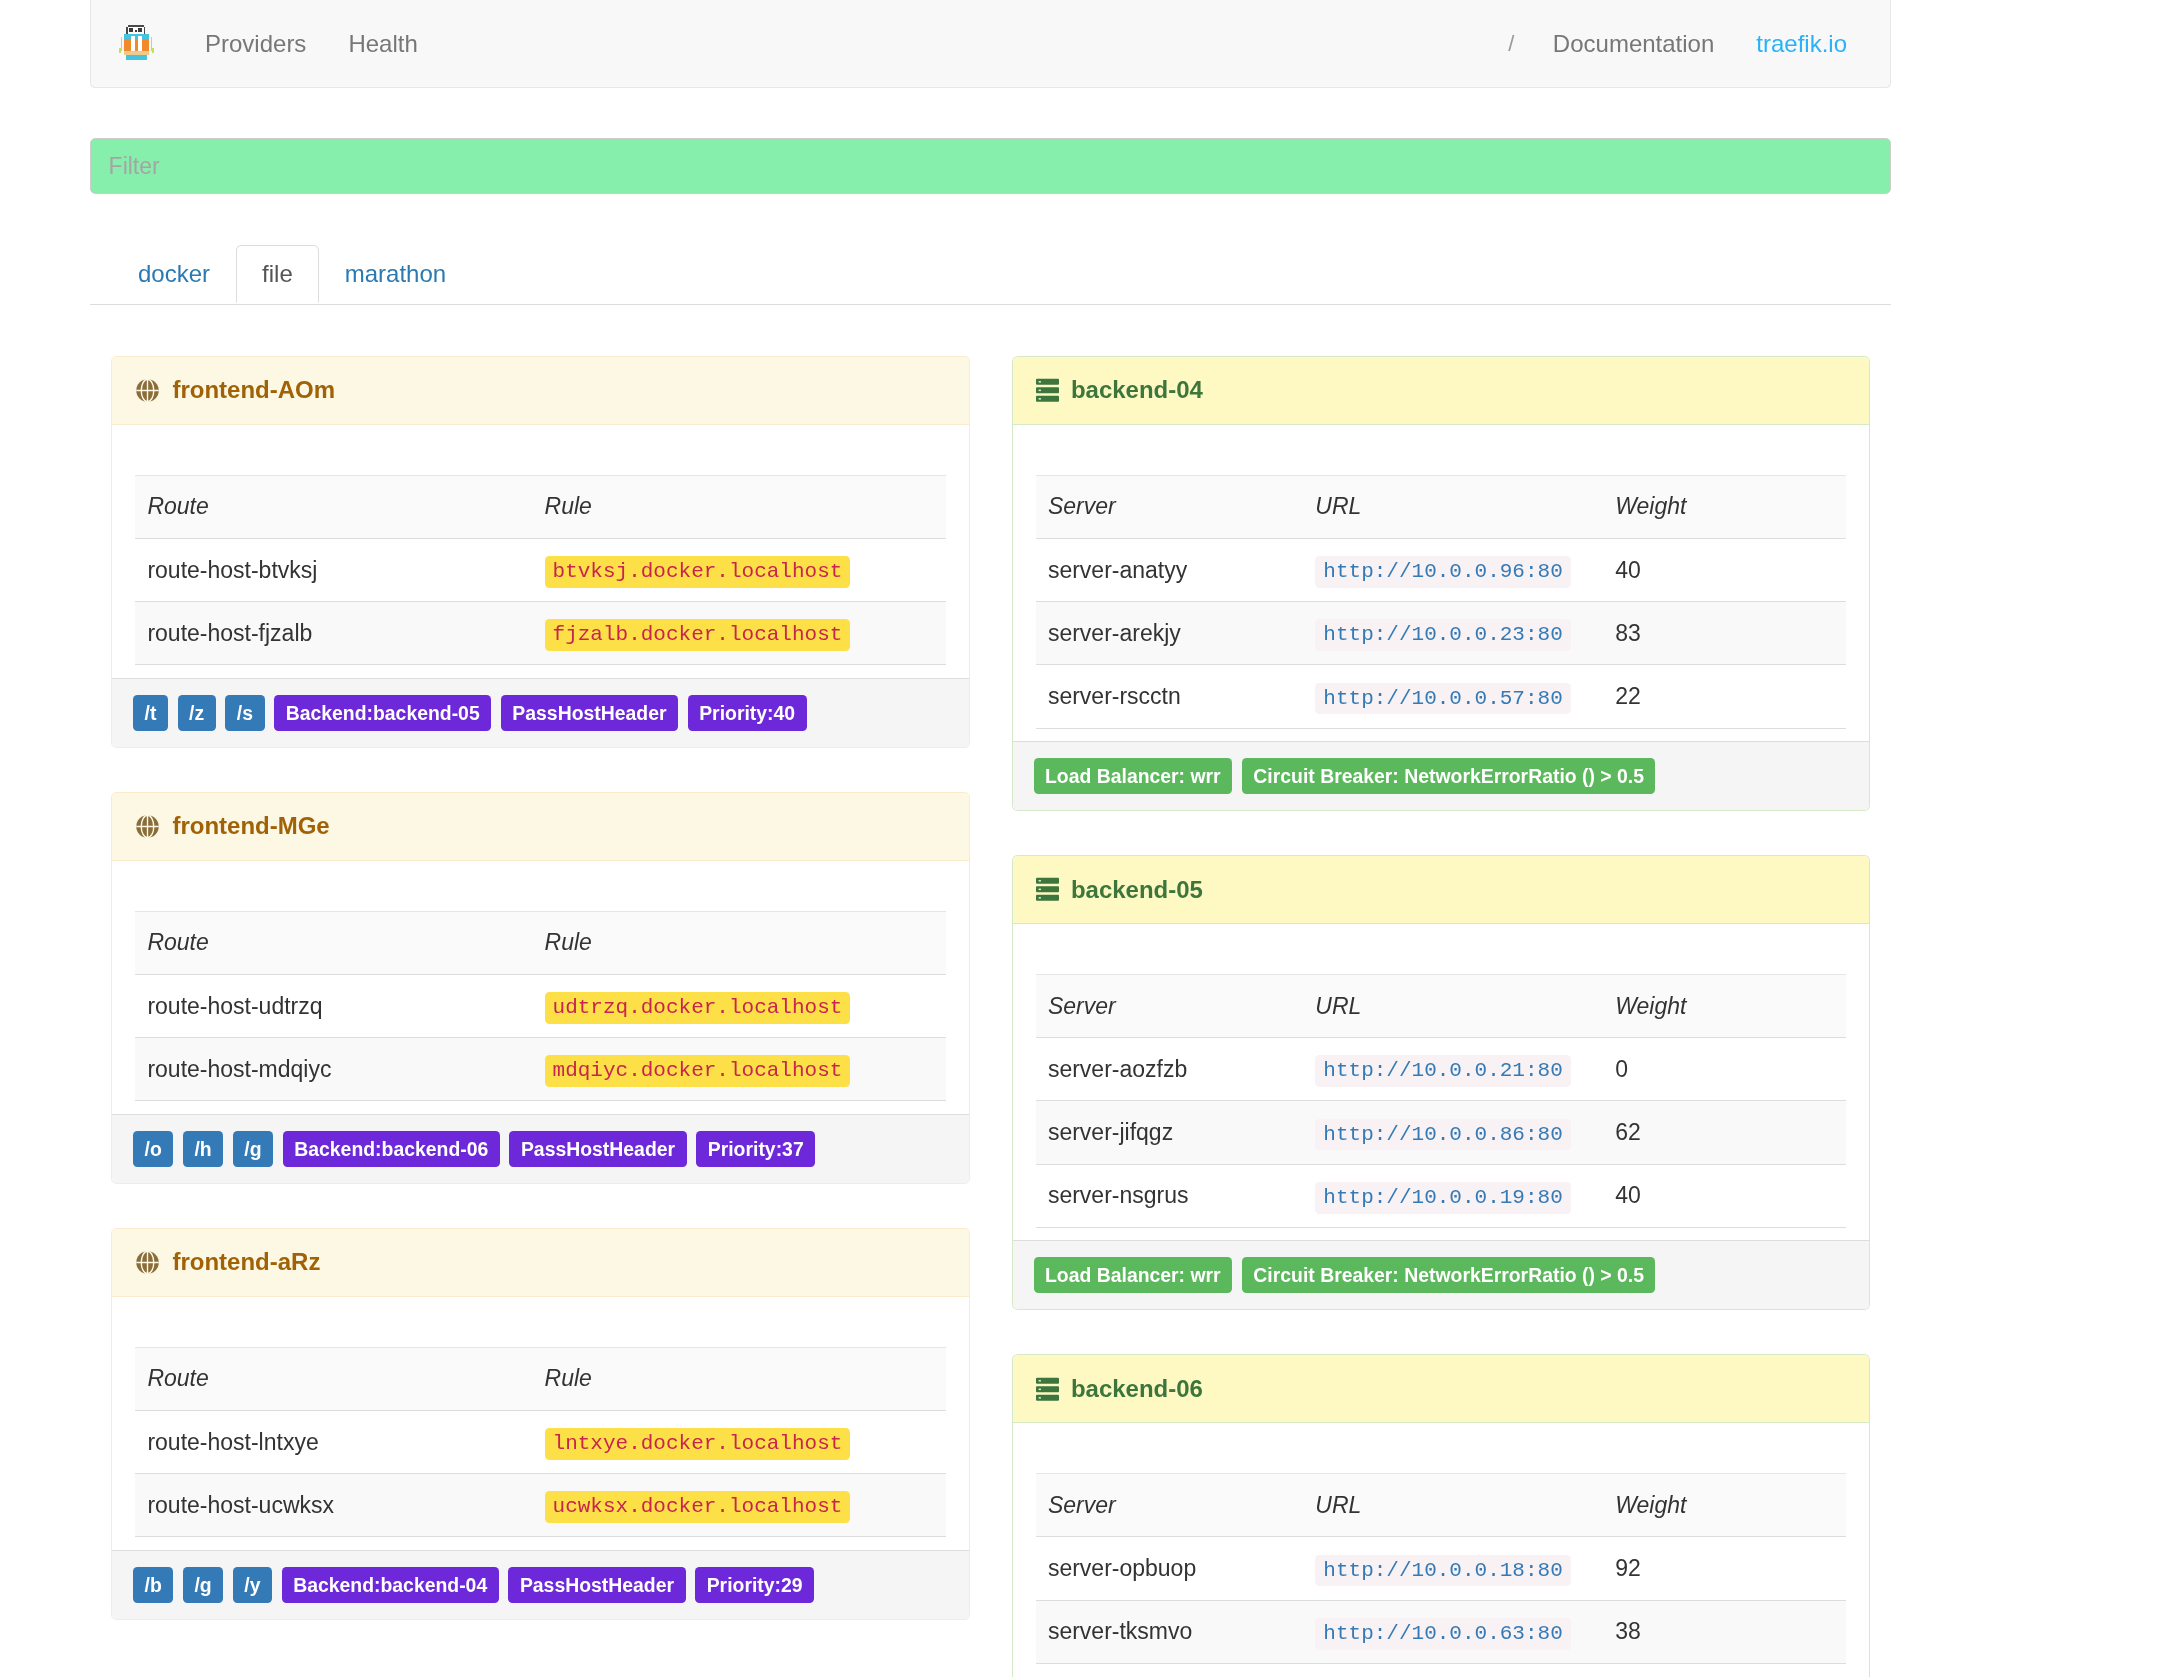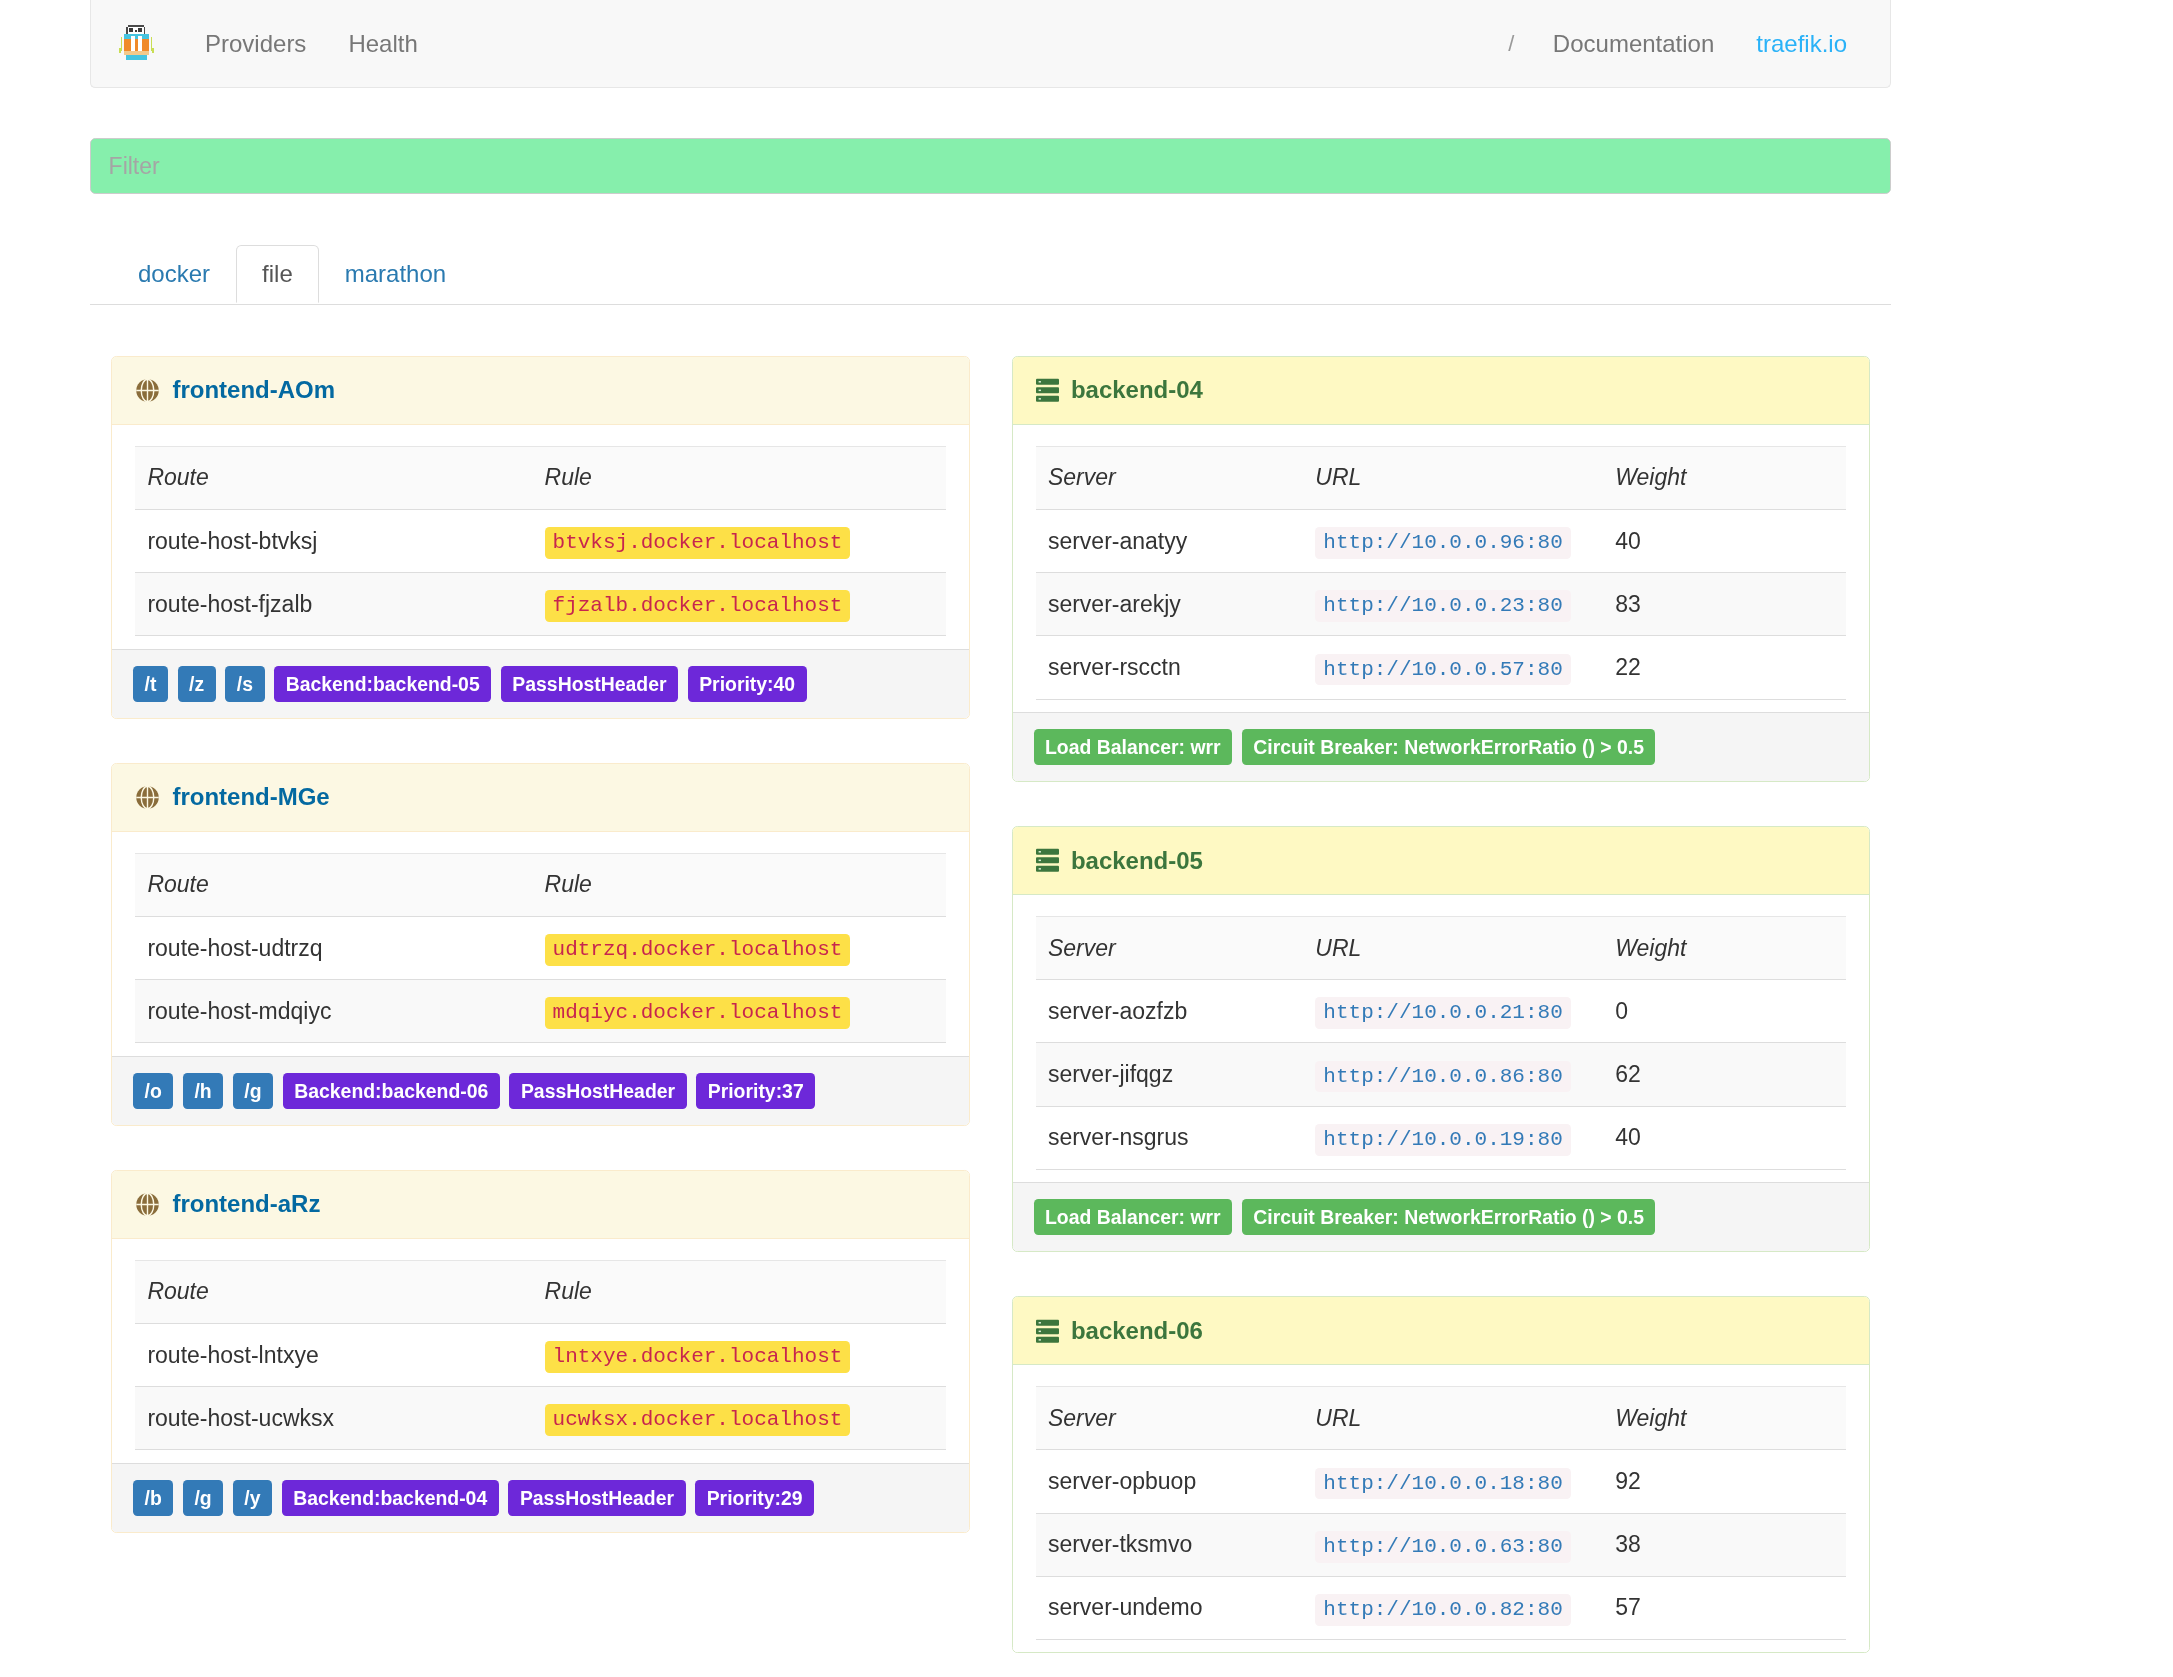--- a/index.html
+++ b/index.html
@@ -109,21 +109,21 @@
   .panel-heading {
     padding: 19.4px 23px;
     font-size: 24px;
     font-weight: bold;
     display: flex;
     align-items: center;
     gap: 12.4px;
   }
   .panel-frontend > .panel-heading {
     background: #fcf8e3;
-    color: #0369a1;
+    color: #a16207;
     border-bottom: 0.9px solid #faebcc;
   }
   .panel-backend > .panel-heading {
     background: #fef9c3;
     color: #3c763d;
     border-bottom: 0.9px solid #d6e9c6;
   }
   .panel-body { padding: 21px 23px 12.4px 23px; background: #fff; }
 
   .panel-footer {
@@ -134,20 +134,21 @@
     align-items: center;
     gap: 9.7px;
     flex-wrap: wrap;
   }
 
   
   table.tbl {
     width: 100%;
     border-collapse: collapse;
     font-size: 23px;
+    margin-top: 29px;
   }
   table.tbl th {
     text-align: left;
     font-style: italic;
     font-weight: normal;
     color: #333;
     padding: 17.6px 12.4px;
     border-bottom: 1.8px solid #dddddd;
     border-top: 0.9px solid #e6e6e6;
     background: #fafafa;

